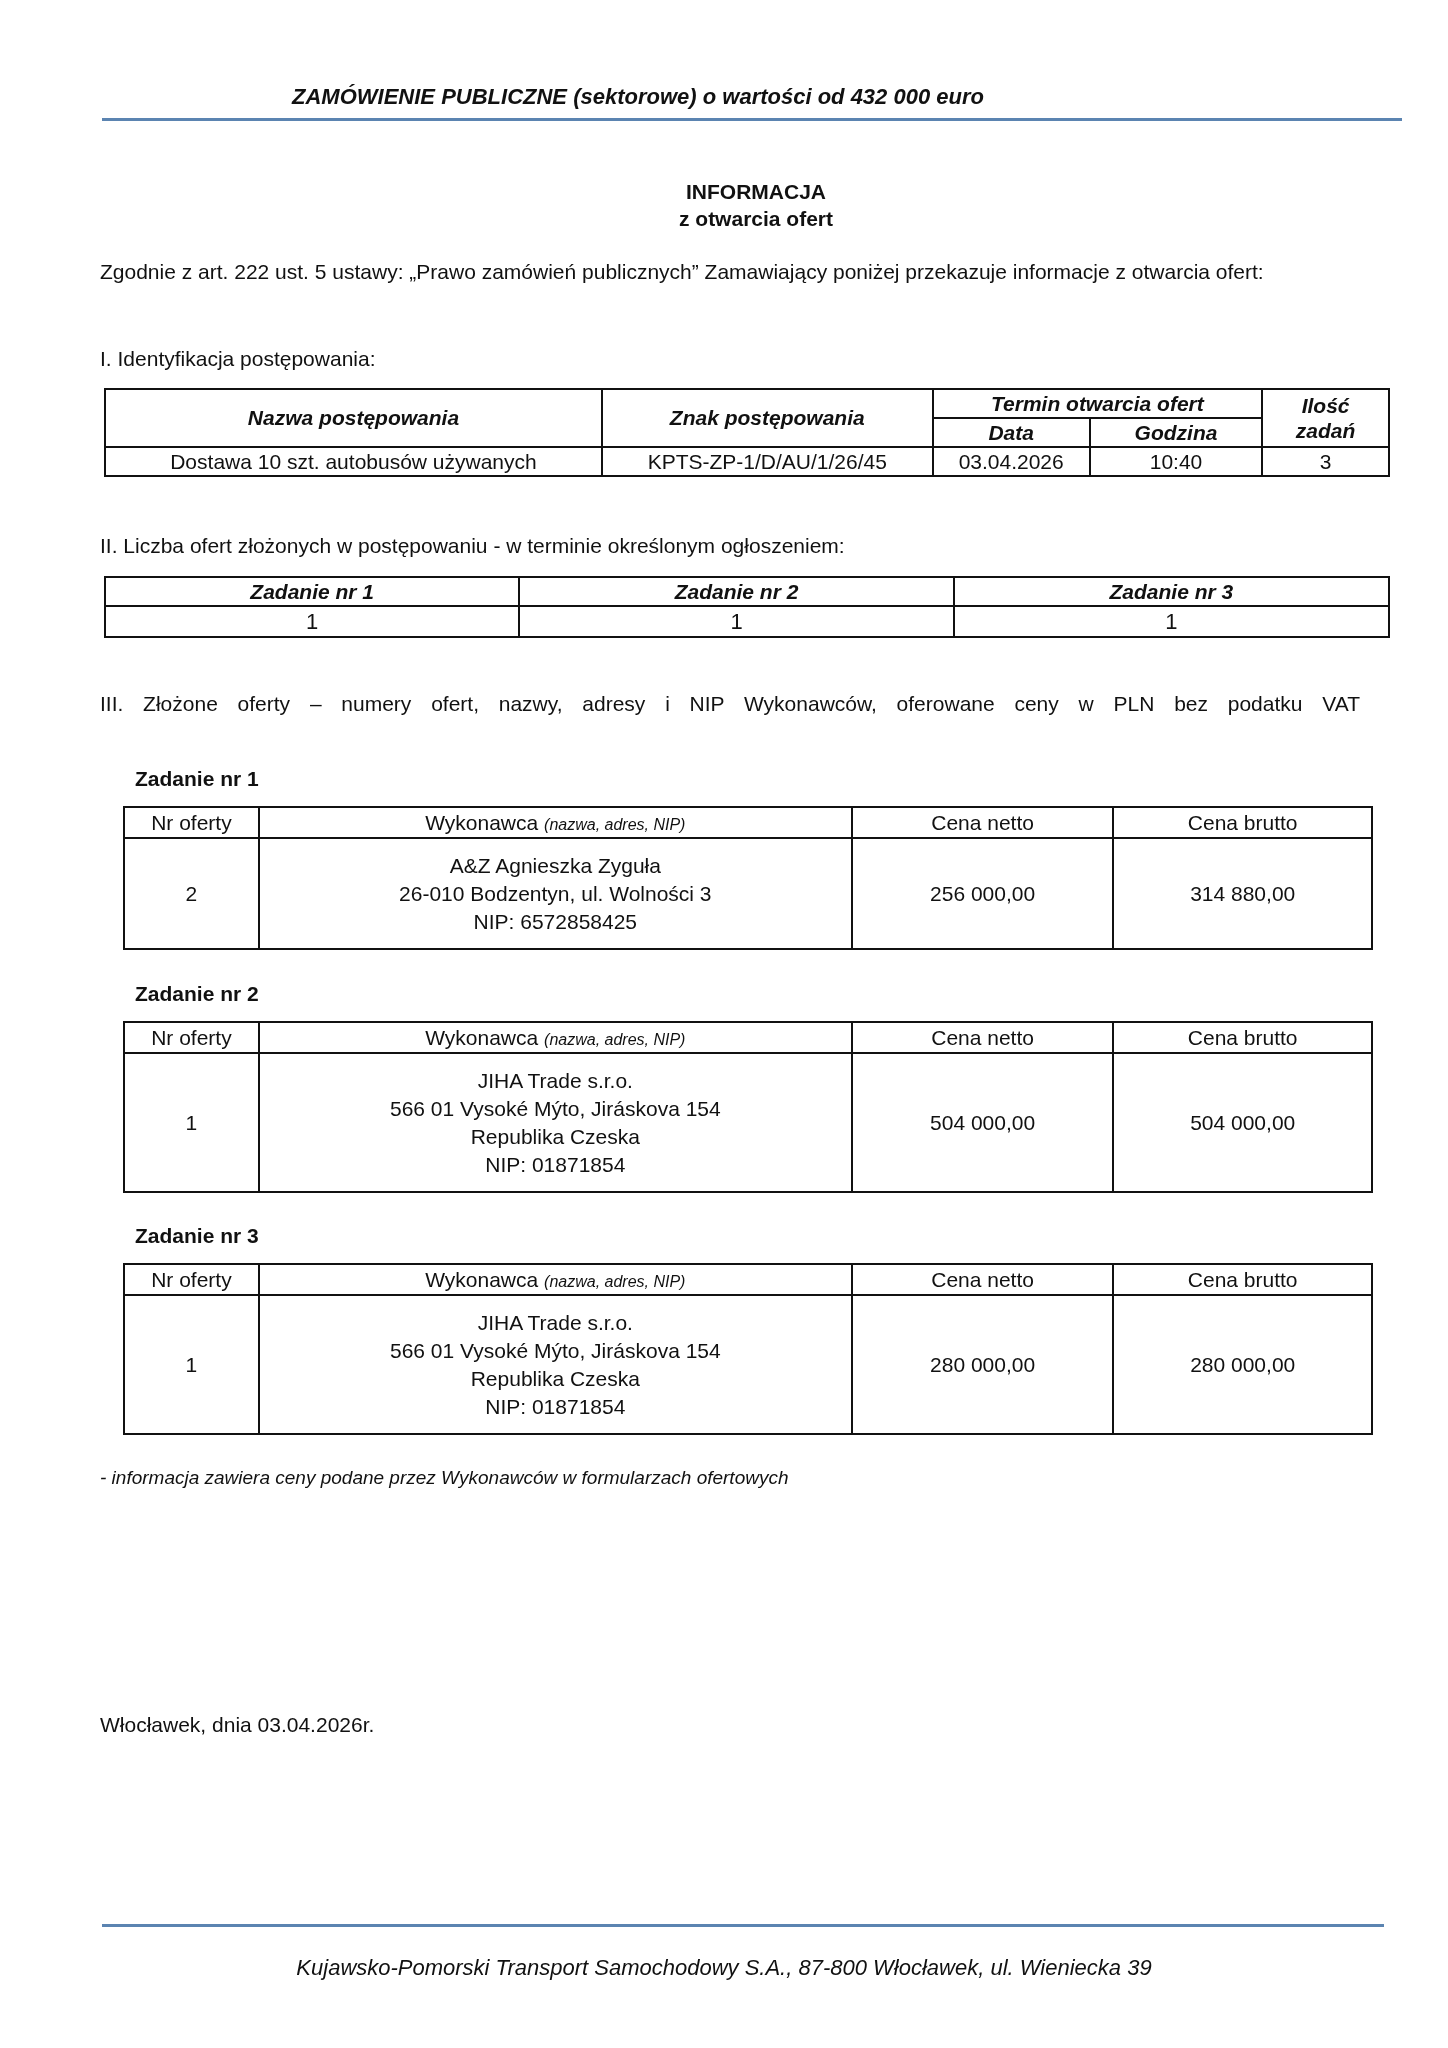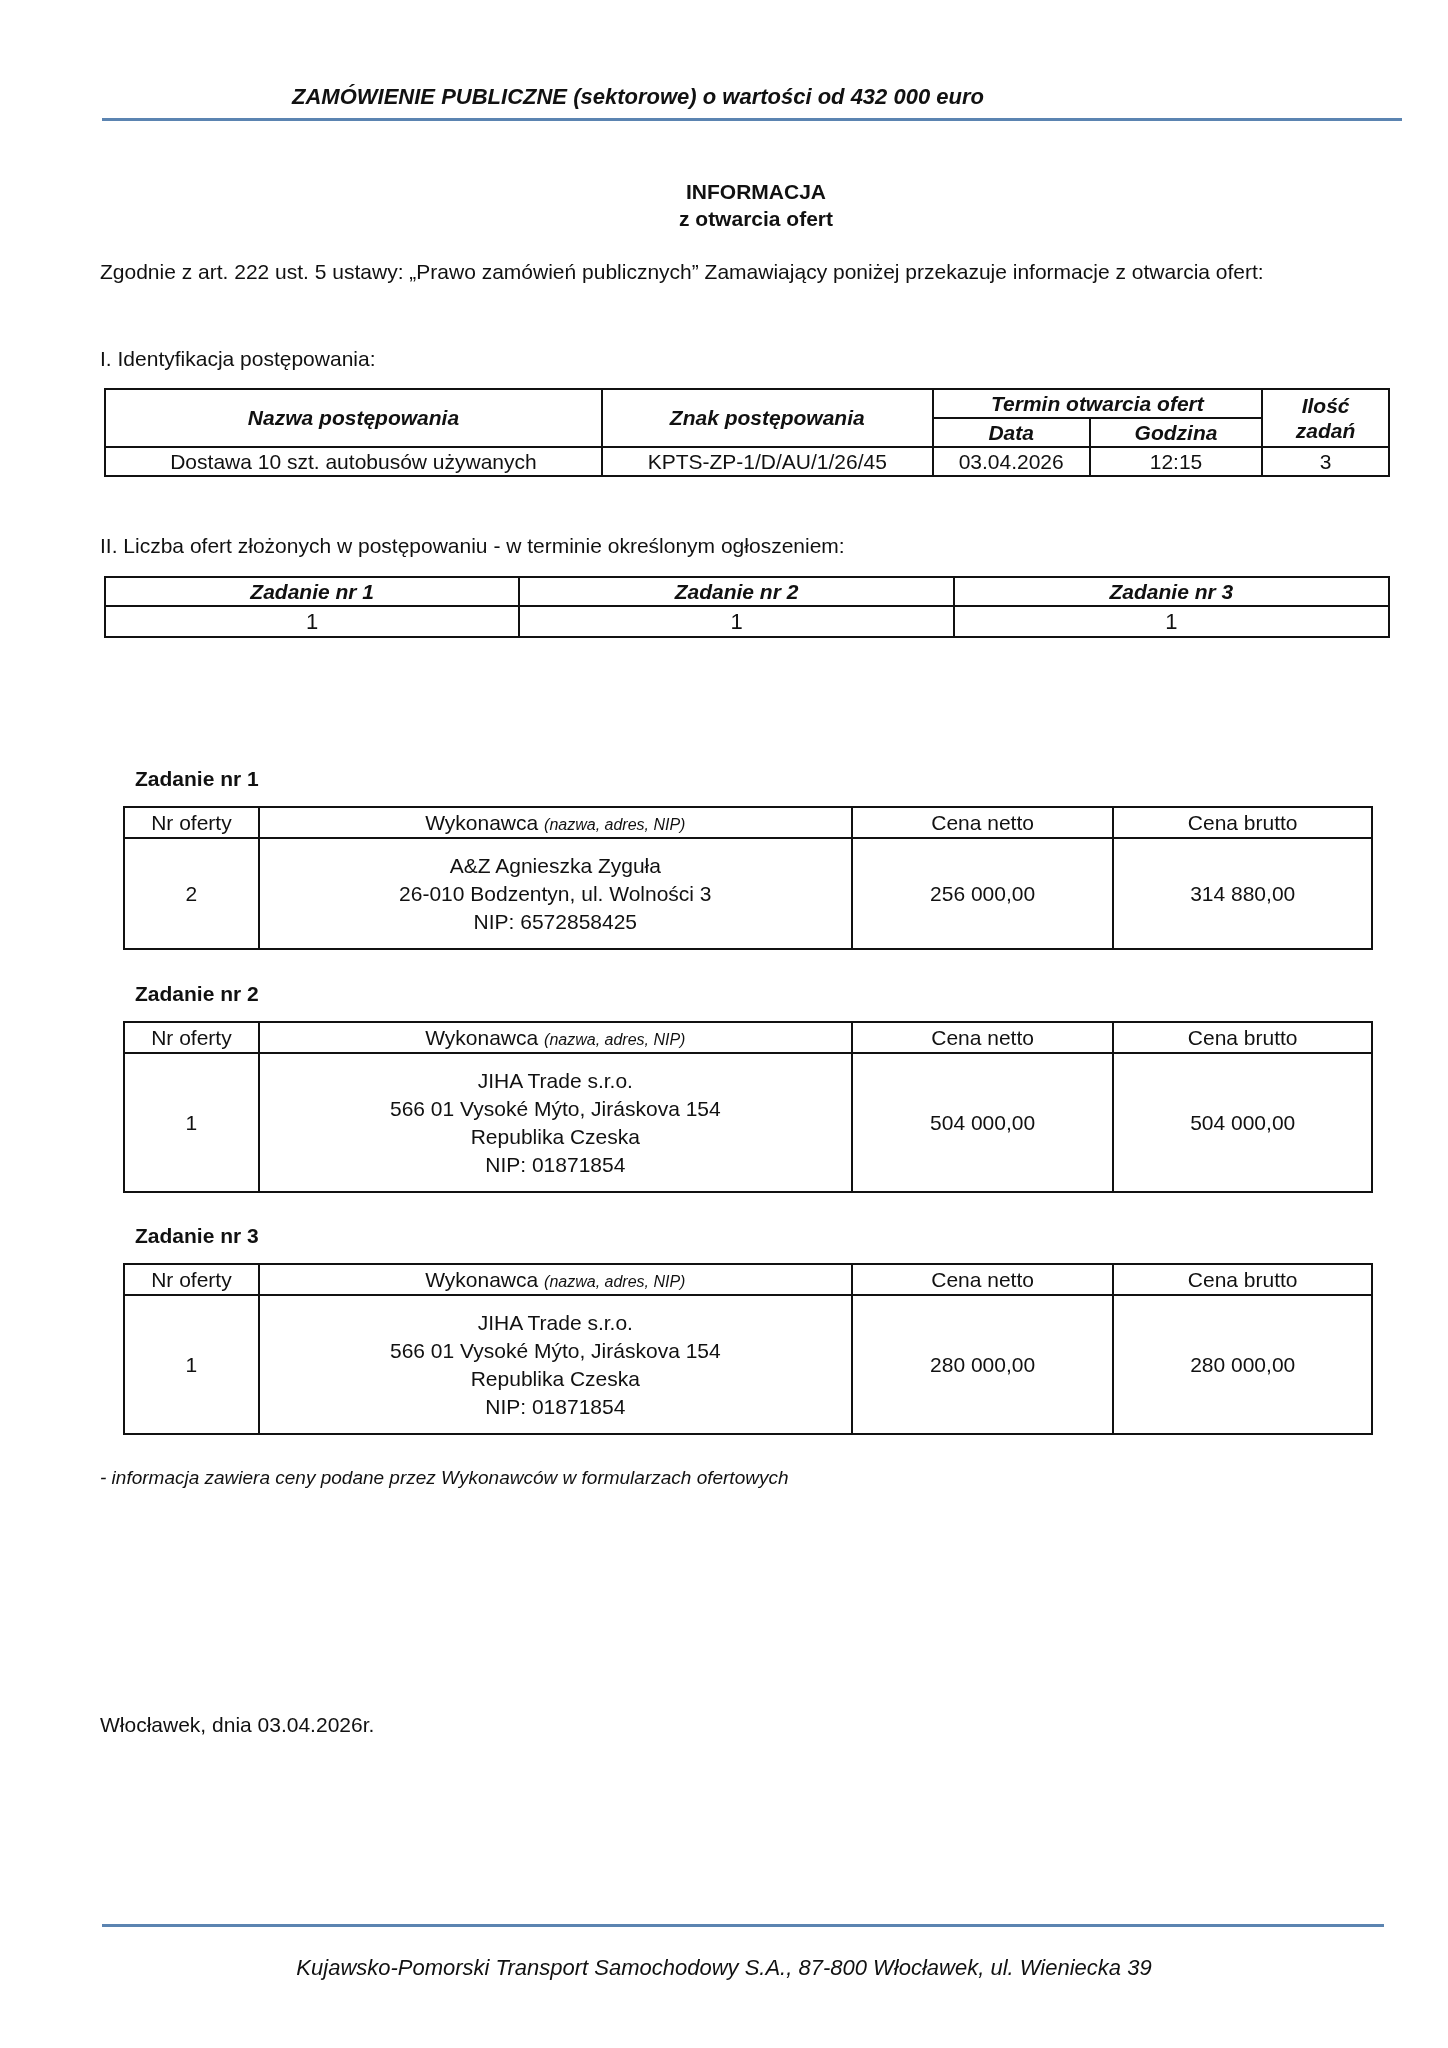--- a/index.html
+++ b/index.html
@@ -64,21 +64,21 @@
     <th rowspan="2" style="line-height:25px"><span>Ilość</span><br><span>zadań</span></th>
   </tr>
   <tr>
     <th style="height:27px">Data</th>
     <th>Godzina</th>
   </tr>
   <tr>
     <td>Dostawa 10 szt. autobusów używanych</td>
     <td>KPTS-ZP-1/D/AU/1/26/45</td>
     <td>03.04.2026</td>
-    <td>12:15</td>
+    <td>10:40</td>
     <td>3</td>
   </tr>
 </tbody>
   </table>
 
 <div class="abs p sec2">II. Liczba ofert złożonych w postępowaniu - w terminie określonym ogłoszeniem:</div>
 
 <table class="abs t2">
   <colgroup>
       <col style="width:415px">
@@ -93,20 +93,21 @@
   </tr>
   <tr>
     <td>1</td>
     <td>1</td>
     <td>1</td>
   </tr>
 </tbody>
   </table>
 
 <div class="abs p sec3">
+  <div style="text-align:justify; text-align-last:justify;">III. Złożone oferty – numery ofert, nazwy, adresy i NIP Wykonawców, oferowane ceny w PLN bez podatku VAT</div>
 </div>
 
 <div class="abs zad-h" style="top:767px">Zadanie nr 1</div>
 <table class="abs otab" style="top:806px">
   <colgroup>
       <col style="width:135px">
       <col style="width:594px">
       <col style="width:262px">
       <col style="width:259px">
     </colgroup>

